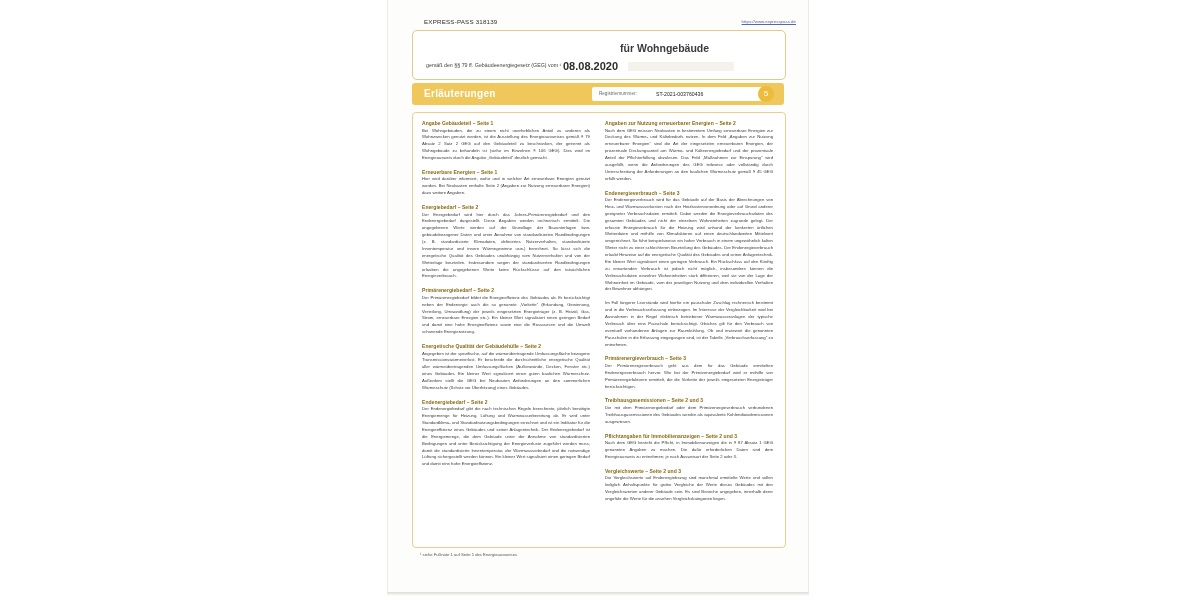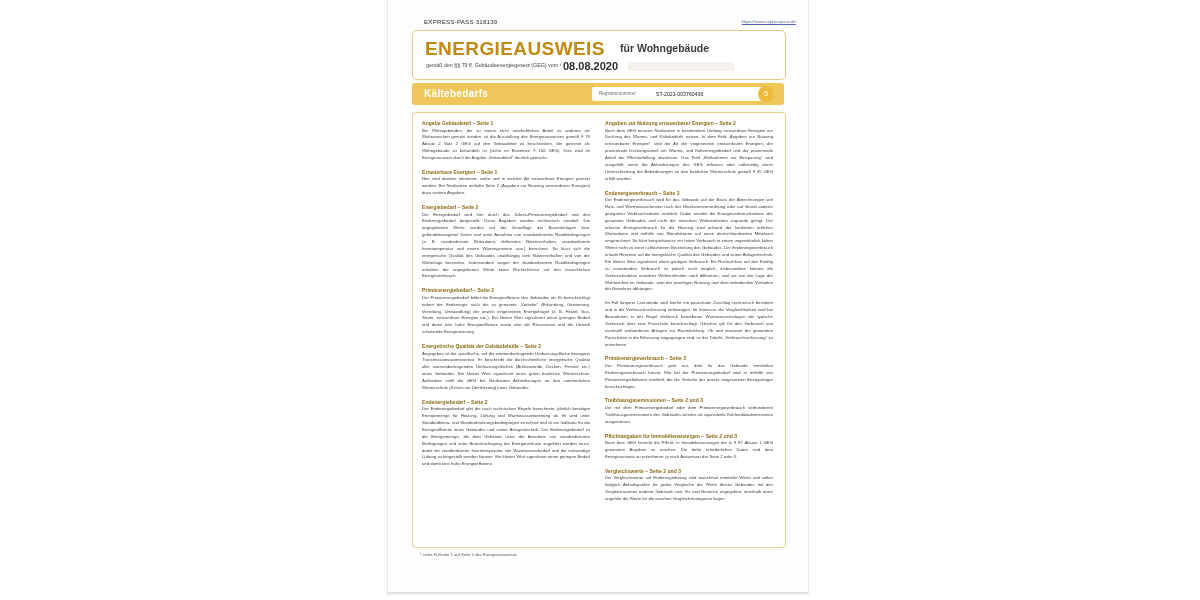--- a/index.html
+++ b/index.html
@@ -248,29 +248,28 @@
   <div class="rail rail-right"></div>
 
   <div class="sheet">
 
     <div class="top-meta">
       <div class="passnum">EXPRESS-PASS 318139</div>
       <div class="weblink">https://www.expresspass.de</div>
     </div>
 
     <div class="title-box">
-      <div class="title-main">ENERGIEAUSWEIS</div>
       <div class="title-sub">für Wohngebäude</div>
       <div class="title-law">gemäß den §§ 79 ff. Gebäudeenergiegesetz (GEG) vom ¹</div>
       <div class="title-date">08.08.2020</div>
       <div class="title-ghost"></div>
     </div>
 
     <div class="band">
-      <div class="band-label">Kältebedarfs</div>
+      <div class="band-label">Erläuterungen</div>
       <div class="regbox">
         <span class="reg-label">Registriernummer:</span>
         <span class="reg-value">ST-2021-003760436</span>
       </div>
       <div class="page-badge">5</div>
     </div>
 
     <div class="content-frame">
       <div class="col col-left">
           <div class="sec">

